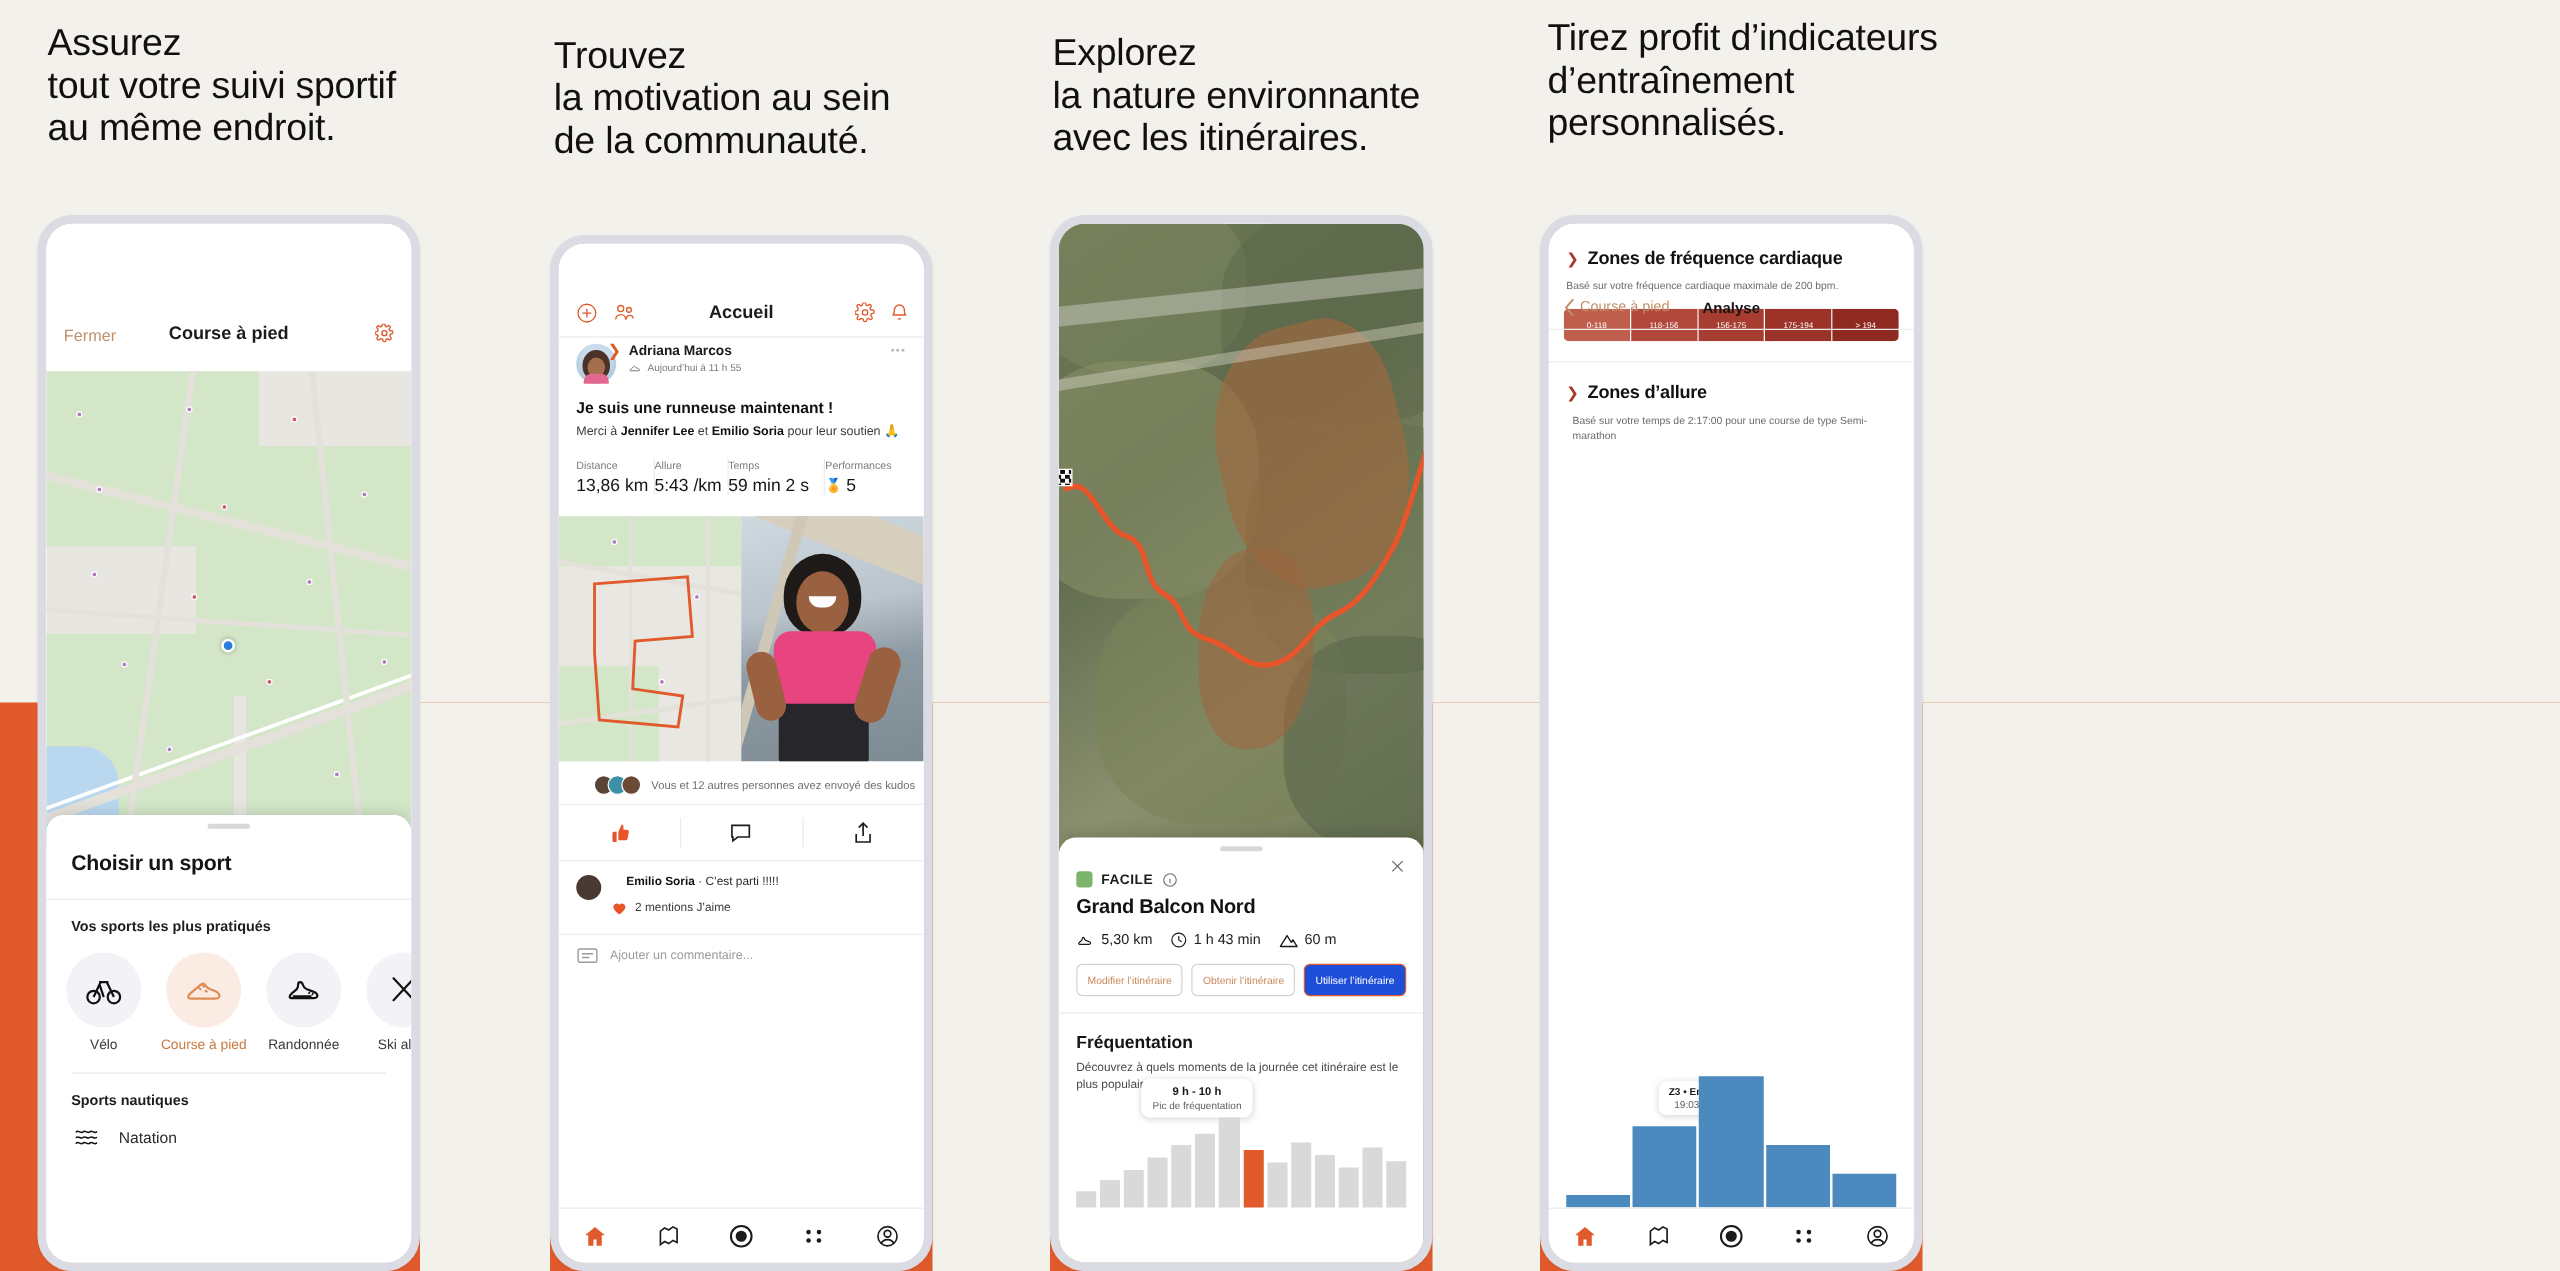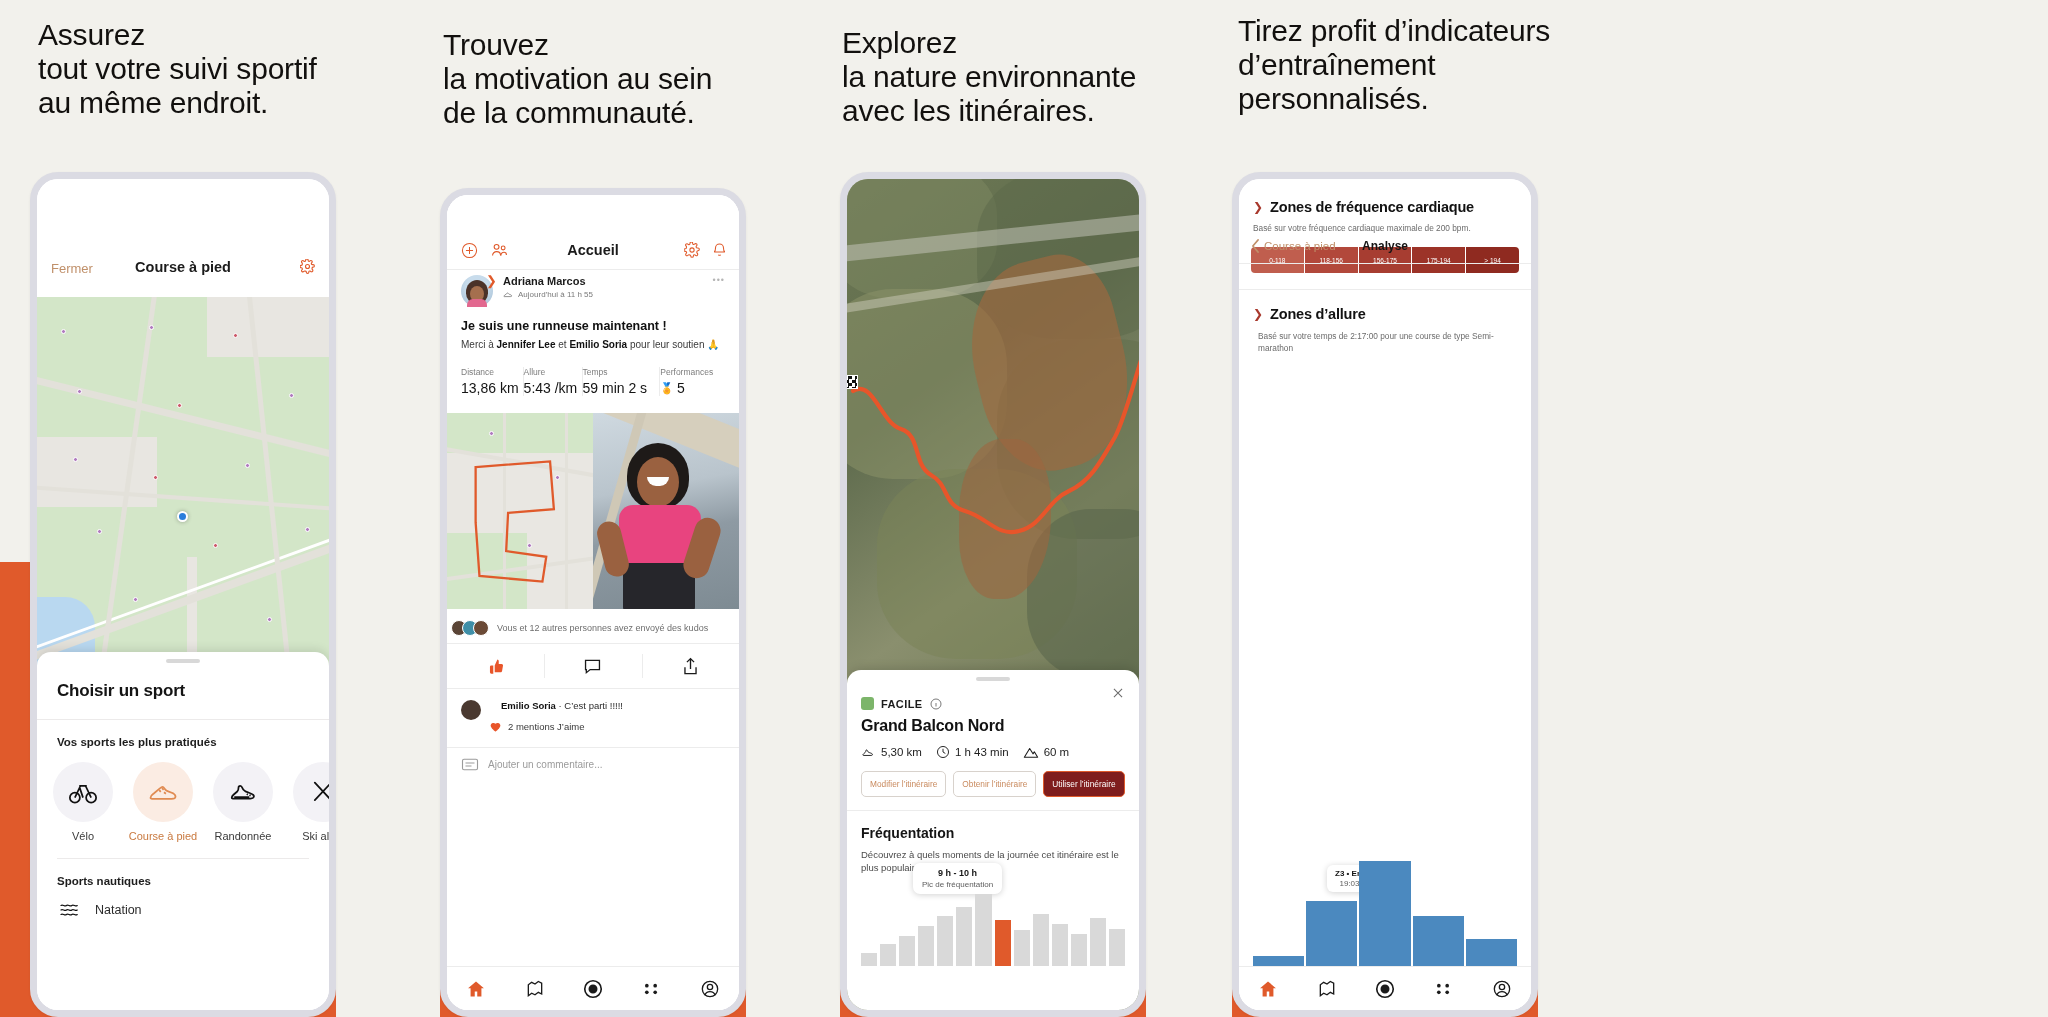--- a/index.html
+++ b/index.html
@@ -125,21 +125,21 @@
   .stat { flex: 1; padding-right: 4px; border-right: 1px solid #ececec; }
   .stat:last-child { border-right: none; }
   .stat .k { font-size: 8.5px; color: #7d7d7d; }
   .stat .v { font-size: 14px; color: #141414; margin-top: 3px; white-space: nowrap;}
 
   .p2-photos { position: absolute; left: 0; top: 218px; width: 100%; height: 196px; display: flex; }
   .ph-map { width: 50%; height: 100%; position: relative; background: #e9e7e2; overflow: hidden; }
   .ph-run { width: 50%; height: 100%; position: relative; overflow: hidden;
     background: linear-gradient(170deg,#cfd9e0 0%, #b9c4cc 38%, #8e9aa3 60%, #7e8b93 100%); }
 
-  .kudos { position: absolute; left: 0; top: 418px; width: 100%; height: 30px; display: flex; align-items: center; padding-left: 4px; gap: 8px; }
+  .kudos { position: absolute; left: 0; top: 418px; width: 100%; height: 30px; display: flex; align-items: center; padding-left: 28px; gap: 8px; }
   .kudos .stack { display: flex; }
   .kudos .stack i { display:block; width: 16px; height: 16px; border-radius: 50%; border: 1.5px solid #fff; margin-left: -5px; }
   .kudos .stack i:first-child { margin-left: 0; }
   .kudos .txt { font-size: 9px; color: #6e6e6e; }
   .p2-hr2 { position: absolute; left: 0; top: 448px; width: 100%; height: 1px; background: #ececec; }
   .actions { position: absolute; left: 0; top: 449px; width: 100%; height: 44px; display: flex; }
   .actions > div { flex: 1; display: flex; align-items: center; justify-content: center; position: relative; }
   .actions > div + div:before { content:""; position:absolute; left: 0; top: 10px; bottom: 10px; width: 1px; background: #ececec; }
   .p2-hr3 { position: absolute; left: 0; top: 493px; width: 100%; height: 1px; background: #ececec; }
 
@@ -165,21 +165,21 @@
     border-radius: 14px 14px 0 0; box-shadow: 0 -3px 10px rgba(0,0,0,0.12); }
   .diff { display: flex; align-items: center; gap: 7px; margin: 16px 0 0 14px; }
   .diff .sq { width: 13px; height: 13px; border-radius: 3px; background: #7cb56a; }
   .diff .lb { font-size: 11px; font-weight: bold; color: #1c1c1c; letter-spacing: .4px;}
   .p3-x { position: absolute; right: 14px; top: 16px; color: #6b6b6b; }
   .p3-name { font-size: 16px; font-weight: bold; margin: 7px 0 0 14px; color: #121212; letter-spacing: -.2px;}
   .p3-stats { display: flex; align-items: center; gap: 6px; margin: 10px 0 0 14px; font-size: 11.5px; color: #1d1d1d;}
   .p3-stats .gp { display: flex; align-items: center; gap: 5px; margin-right: 8px;}
   .p3-btns { display: flex; gap: 7px; margin: 12px 0 0 14px; }
   .btn { font-size: 8.3px; padding: 7px 8px; border-radius: 5px; border: 1px solid #d8d2cc; color: #c98a5e; white-space: nowrap;}
-  .btn.primary { background: #7f1d1d; border-color: #e05a2b; color: #fff; }
+  .btn.primary { background: #1d4ed8; border-color: #e05a2b; color: #fff; }
   .p3-hr { height: 1px; background: #ececec; margin-top: 13px; }
   .p3-freq { font-size: 14px; font-weight: bold; margin: 14px 0 0 14px; color: #141414; }
   .p3-freqsub { font-size: 9.5px; color: #4a4a4a; margin: 7px 14px 0 14px; line-height: 13px;}
   .p3-chart { position: absolute; left: 14px; right: 14px; bottom: 44px; height: 72px; display: flex; align-items: flex-end; gap: 3px;}
   .p3-chart i { display: block; flex: 1; background: #d9d9d9; }
   .p3-chart i.hi { background: #e05a2b; }
   .peak { position: absolute; left: 66px; bottom: 116px; background: #fff; border-radius: 7px; padding: 5px 9px;
     box-shadow: 0 1px 6px rgba(0,0,0,.18); text-align: center; }
   .peak .a { font-size: 9px; font-weight: bold; color: #161616; }
   .peak .b { font-size: 8px; color: #5d5d5d; margin-top: 2px;}

